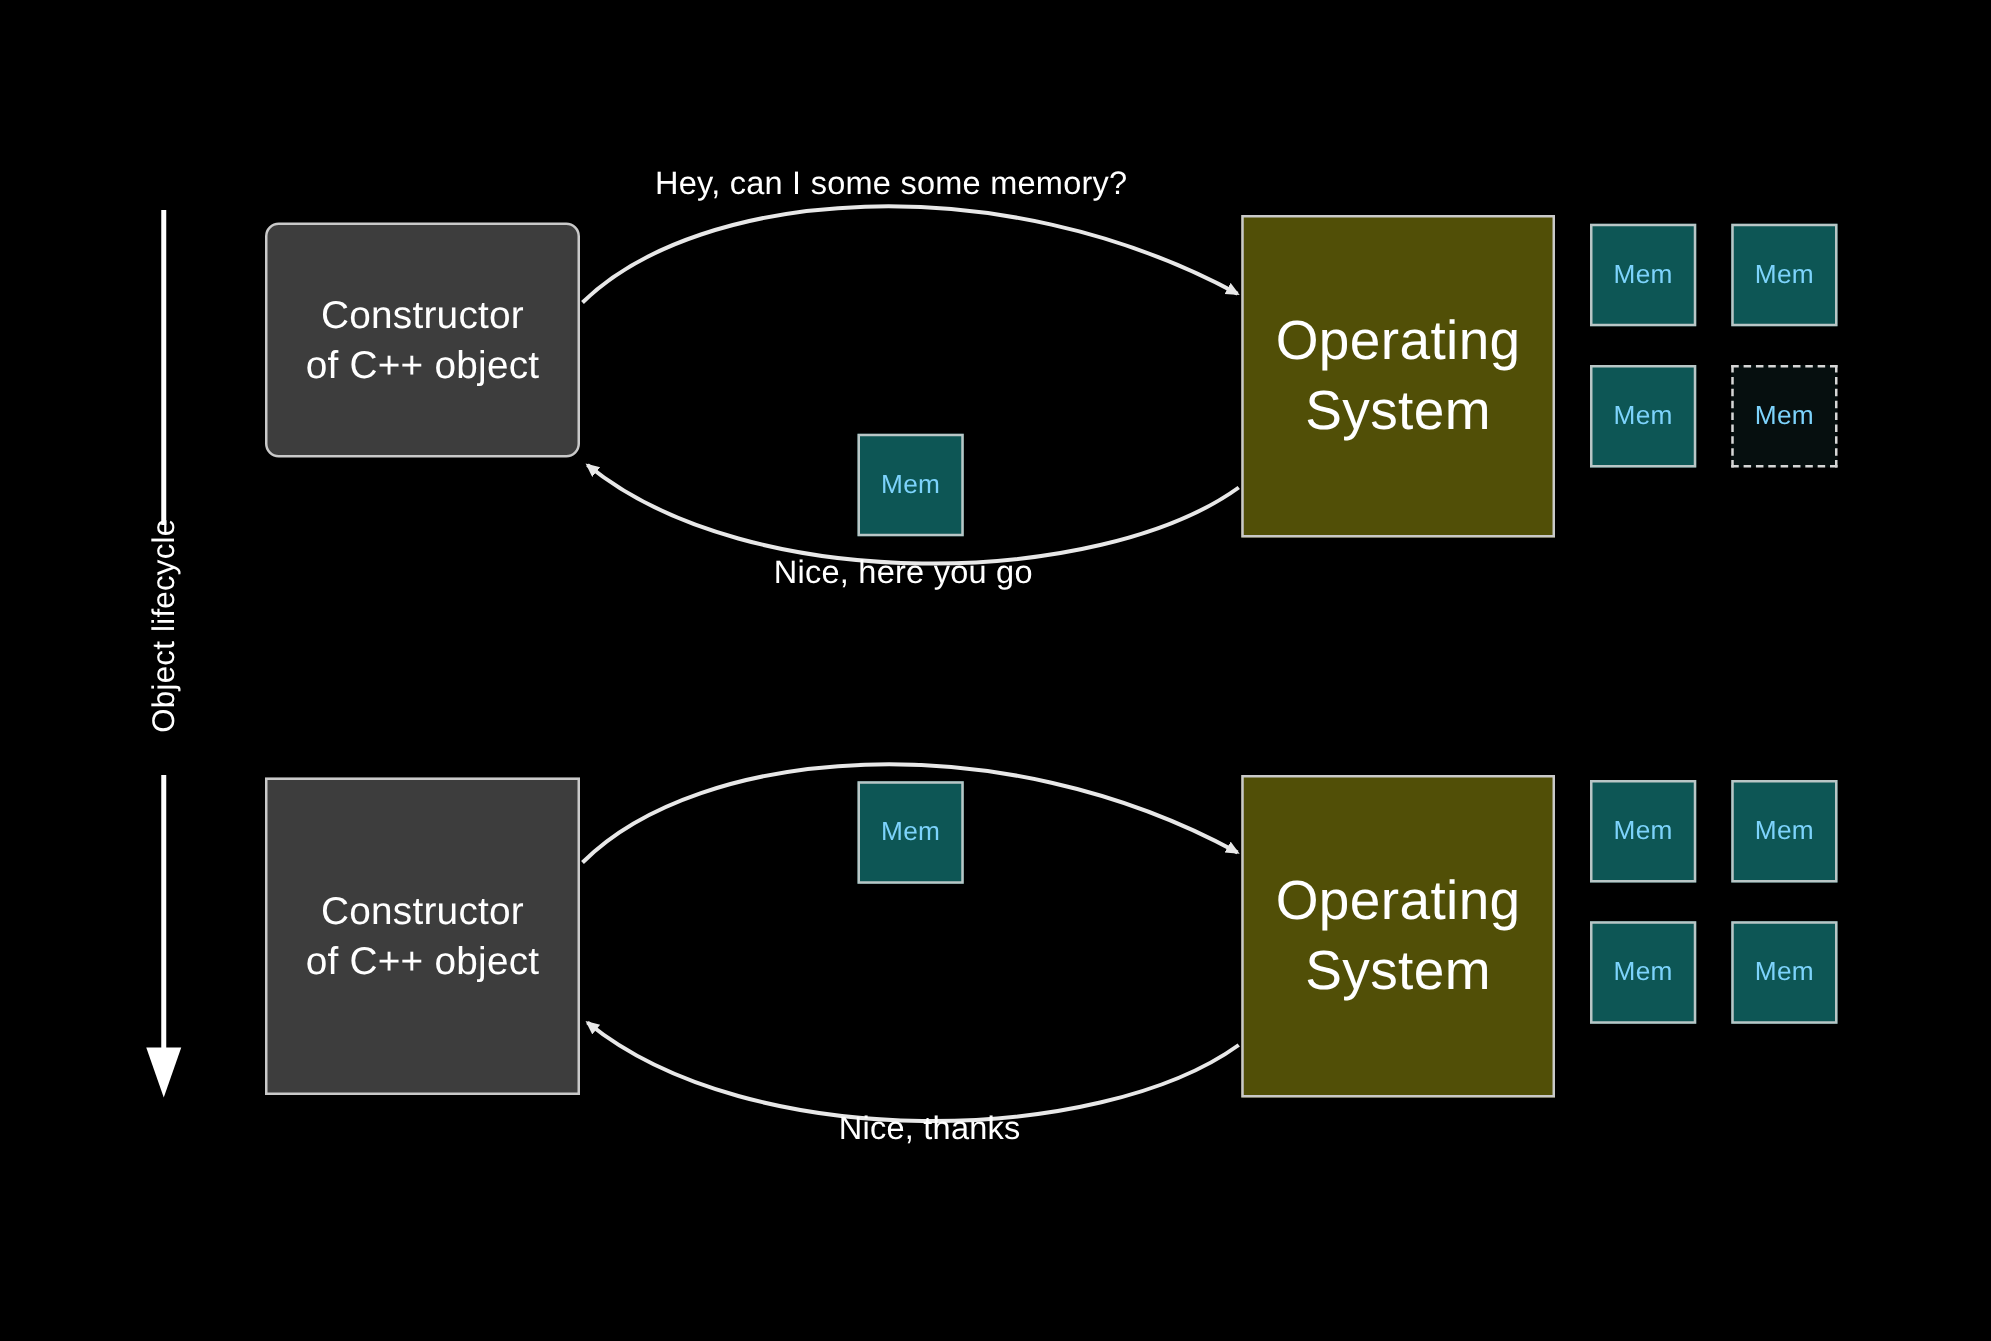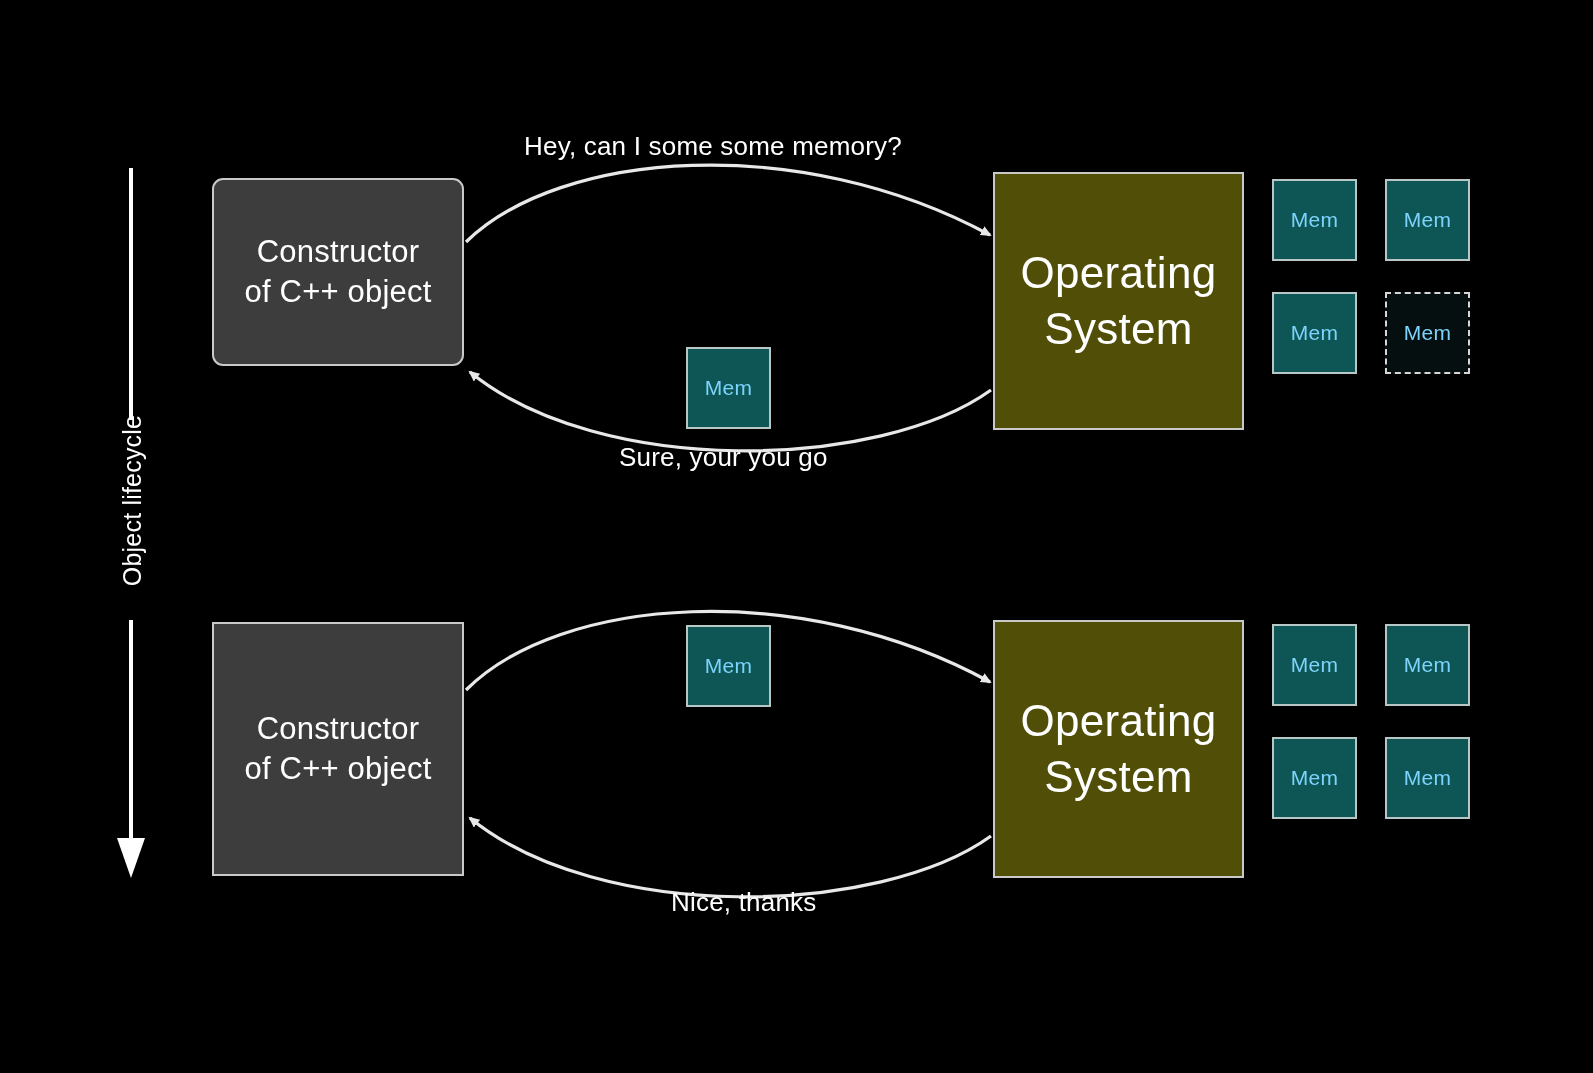--- a/index.html
+++ b/index.html
@@ -168,21 +168,21 @@
 
   <div class="mem-pool" id="mem-pool-top">
     <div class="mem-block r0 c0">Mem</div>
     <div class="mem-block r0 c1">Mem</div>
     <div class="mem-block r1 c0">Mem</div>
     <div class="mem-block r1 c1 is-free">Mem</div>
   </div>
 
   <div class="msg-label" id="msg-request">Hey, can I some some memory?</div>
 
-  <div class="msg-label" id="msg-grant">Sure, your you go</div>
+  <div class="msg-label" id="msg-grant">Nice, here you go</div>
 
   <div class="role-box box-actor" id="destructor-box">
     <span class="role-text">
       <span>Constructor</span><br>
       <span>of C++ object</span>
     </span>
   </div>
 
   <div class="role-box box-os" id="os-box-bottom">
     <span class="role-text">

